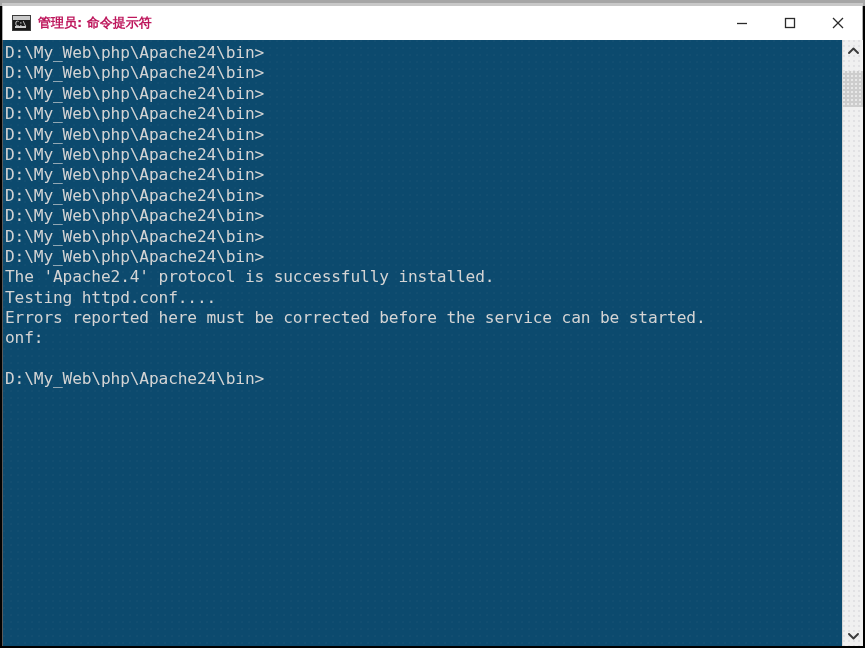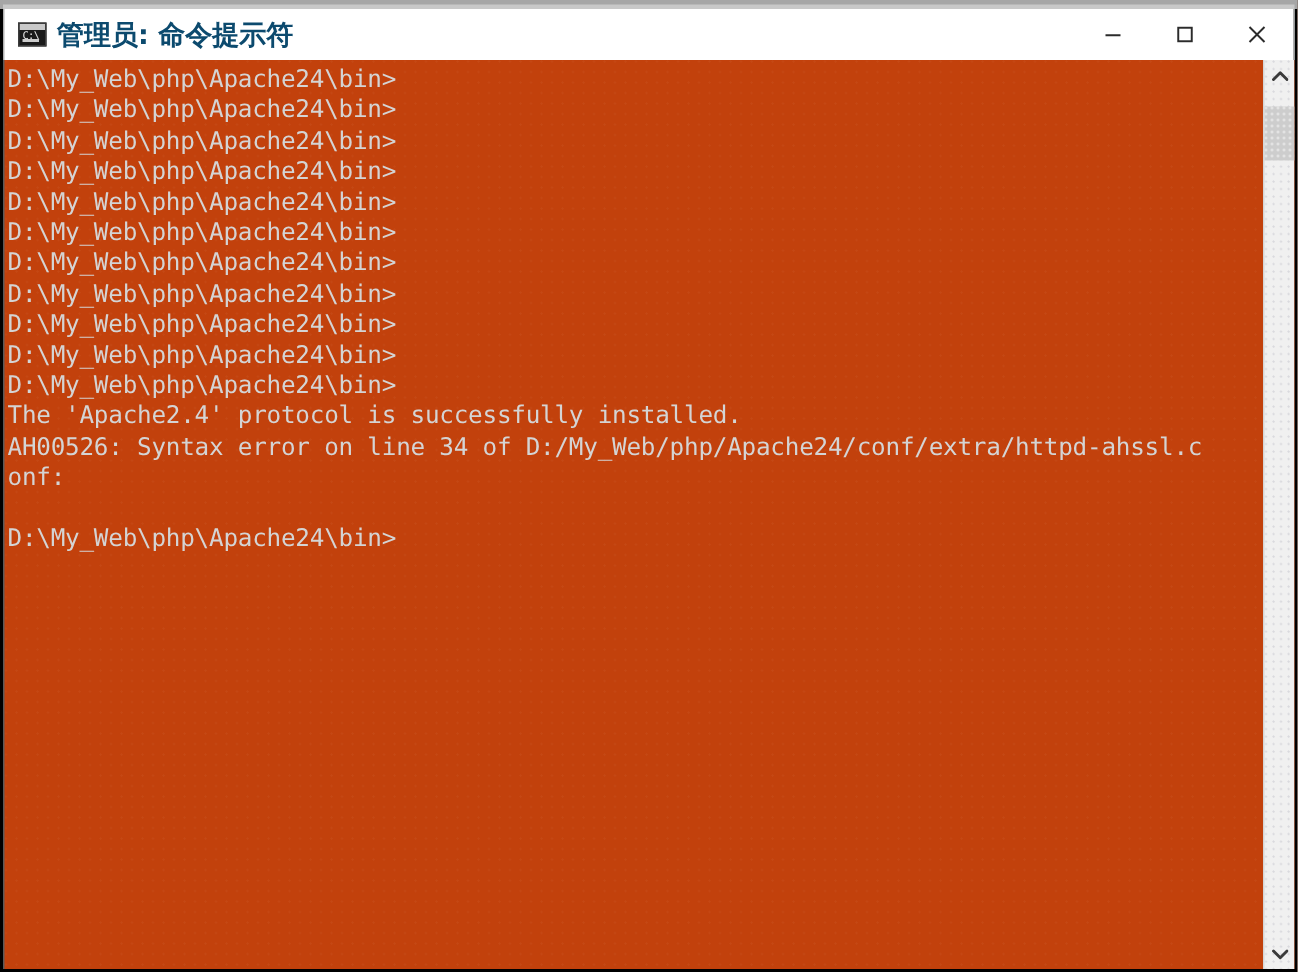--- a/index.html
+++ b/index.html
@@ -102,23 +102,23 @@
     position: absolute;
     left: 2px;
     bottom: 2px;
     width: 11px;
     height: 2px;
     background: #cccccc;
   }
 
   .titlebar-text {
     font-family: "DejaVu Sans", "Liberation Sans", sans-serif;
-    font-size: 18px;
+    font-size: 13px;
     font-weight: 700;
-    color: #0c4a6e;
+    color: #be185d;
     white-space: nowrap;
     letter-spacing: 0px;
   }
 
   .titlebar-controls {
     display: flex;
     align-items: stretch;
     height: 100%;
     flex: 0 0 auto;
   }
@@ -133,21 +133,21 @@
   }
   .ctl-btn svg { display: block; }
 
   
   .console-area {
     position: absolute;
     left: 2px;
     top: 40px;
     width: 861px;
     height: 606px;
-    background: #c2410c;
+    background: #0c4a6e;
     box-sizing: border-box;
     border-left: 1px solid #5a5a5a;
     display: flex;
     overflow: hidden;
   }
   
   .console-area::before {
     content: "";
     position: absolute;
     left: 0; top: 0; right: 0; bottom: 0;
@@ -269,21 +269,22 @@
       <div class="console-line">D:\My_Web\php\Apache24\bin&gt;</div>
       <div class="console-line">D:\My_Web\php\Apache24\bin&gt;</div>
       <div class="console-line">D:\My_Web\php\Apache24\bin&gt;</div>
       <div class="console-line">D:\My_Web\php\Apache24\bin&gt;</div>
       <div class="console-line">D:\My_Web\php\Apache24\bin&gt;</div>
       <div class="console-line">D:\My_Web\php\Apache24\bin&gt;</div>
       <div class="console-line">D:\My_Web\php\Apache24\bin&gt;</div>
       <div class="console-line">D:\My_Web\php\Apache24\bin&gt;</div>
       <div class="console-line">D:\My_Web\php\Apache24\bin&gt;</div>
       <div class="console-line">The 'Apache2.4' protocol is successfully installed.</div>
-      <div class="console-line">AH00526: Syntax error on line 34 of D:/My_Web/php/Apache24/conf/extra/httpd-ahssl.c</div>
+      <div class="console-line">Testing httpd.conf....</div>
+      <div class="console-line">Errors reported here must be corrected before the service can be started.</div>
       <div class="console-line">onf:</div>
       <div class="console-line blank"></div>
       <div class="console-line">D:\My_Web\php\Apache24\bin&gt;</div>
     </div>
 
     <div class="scrollbar">
       <div class="sb-btn">
         <svg width="11" height="8" viewBox="0 0 11 8" aria-hidden="true">
           <path d="M1 6 L5.5 1.5 L10 6" fill="none" stroke="#3a3a3a" stroke-width="1.9" stroke-linecap="round" stroke-linejoin="round"></path>
         </svg>

